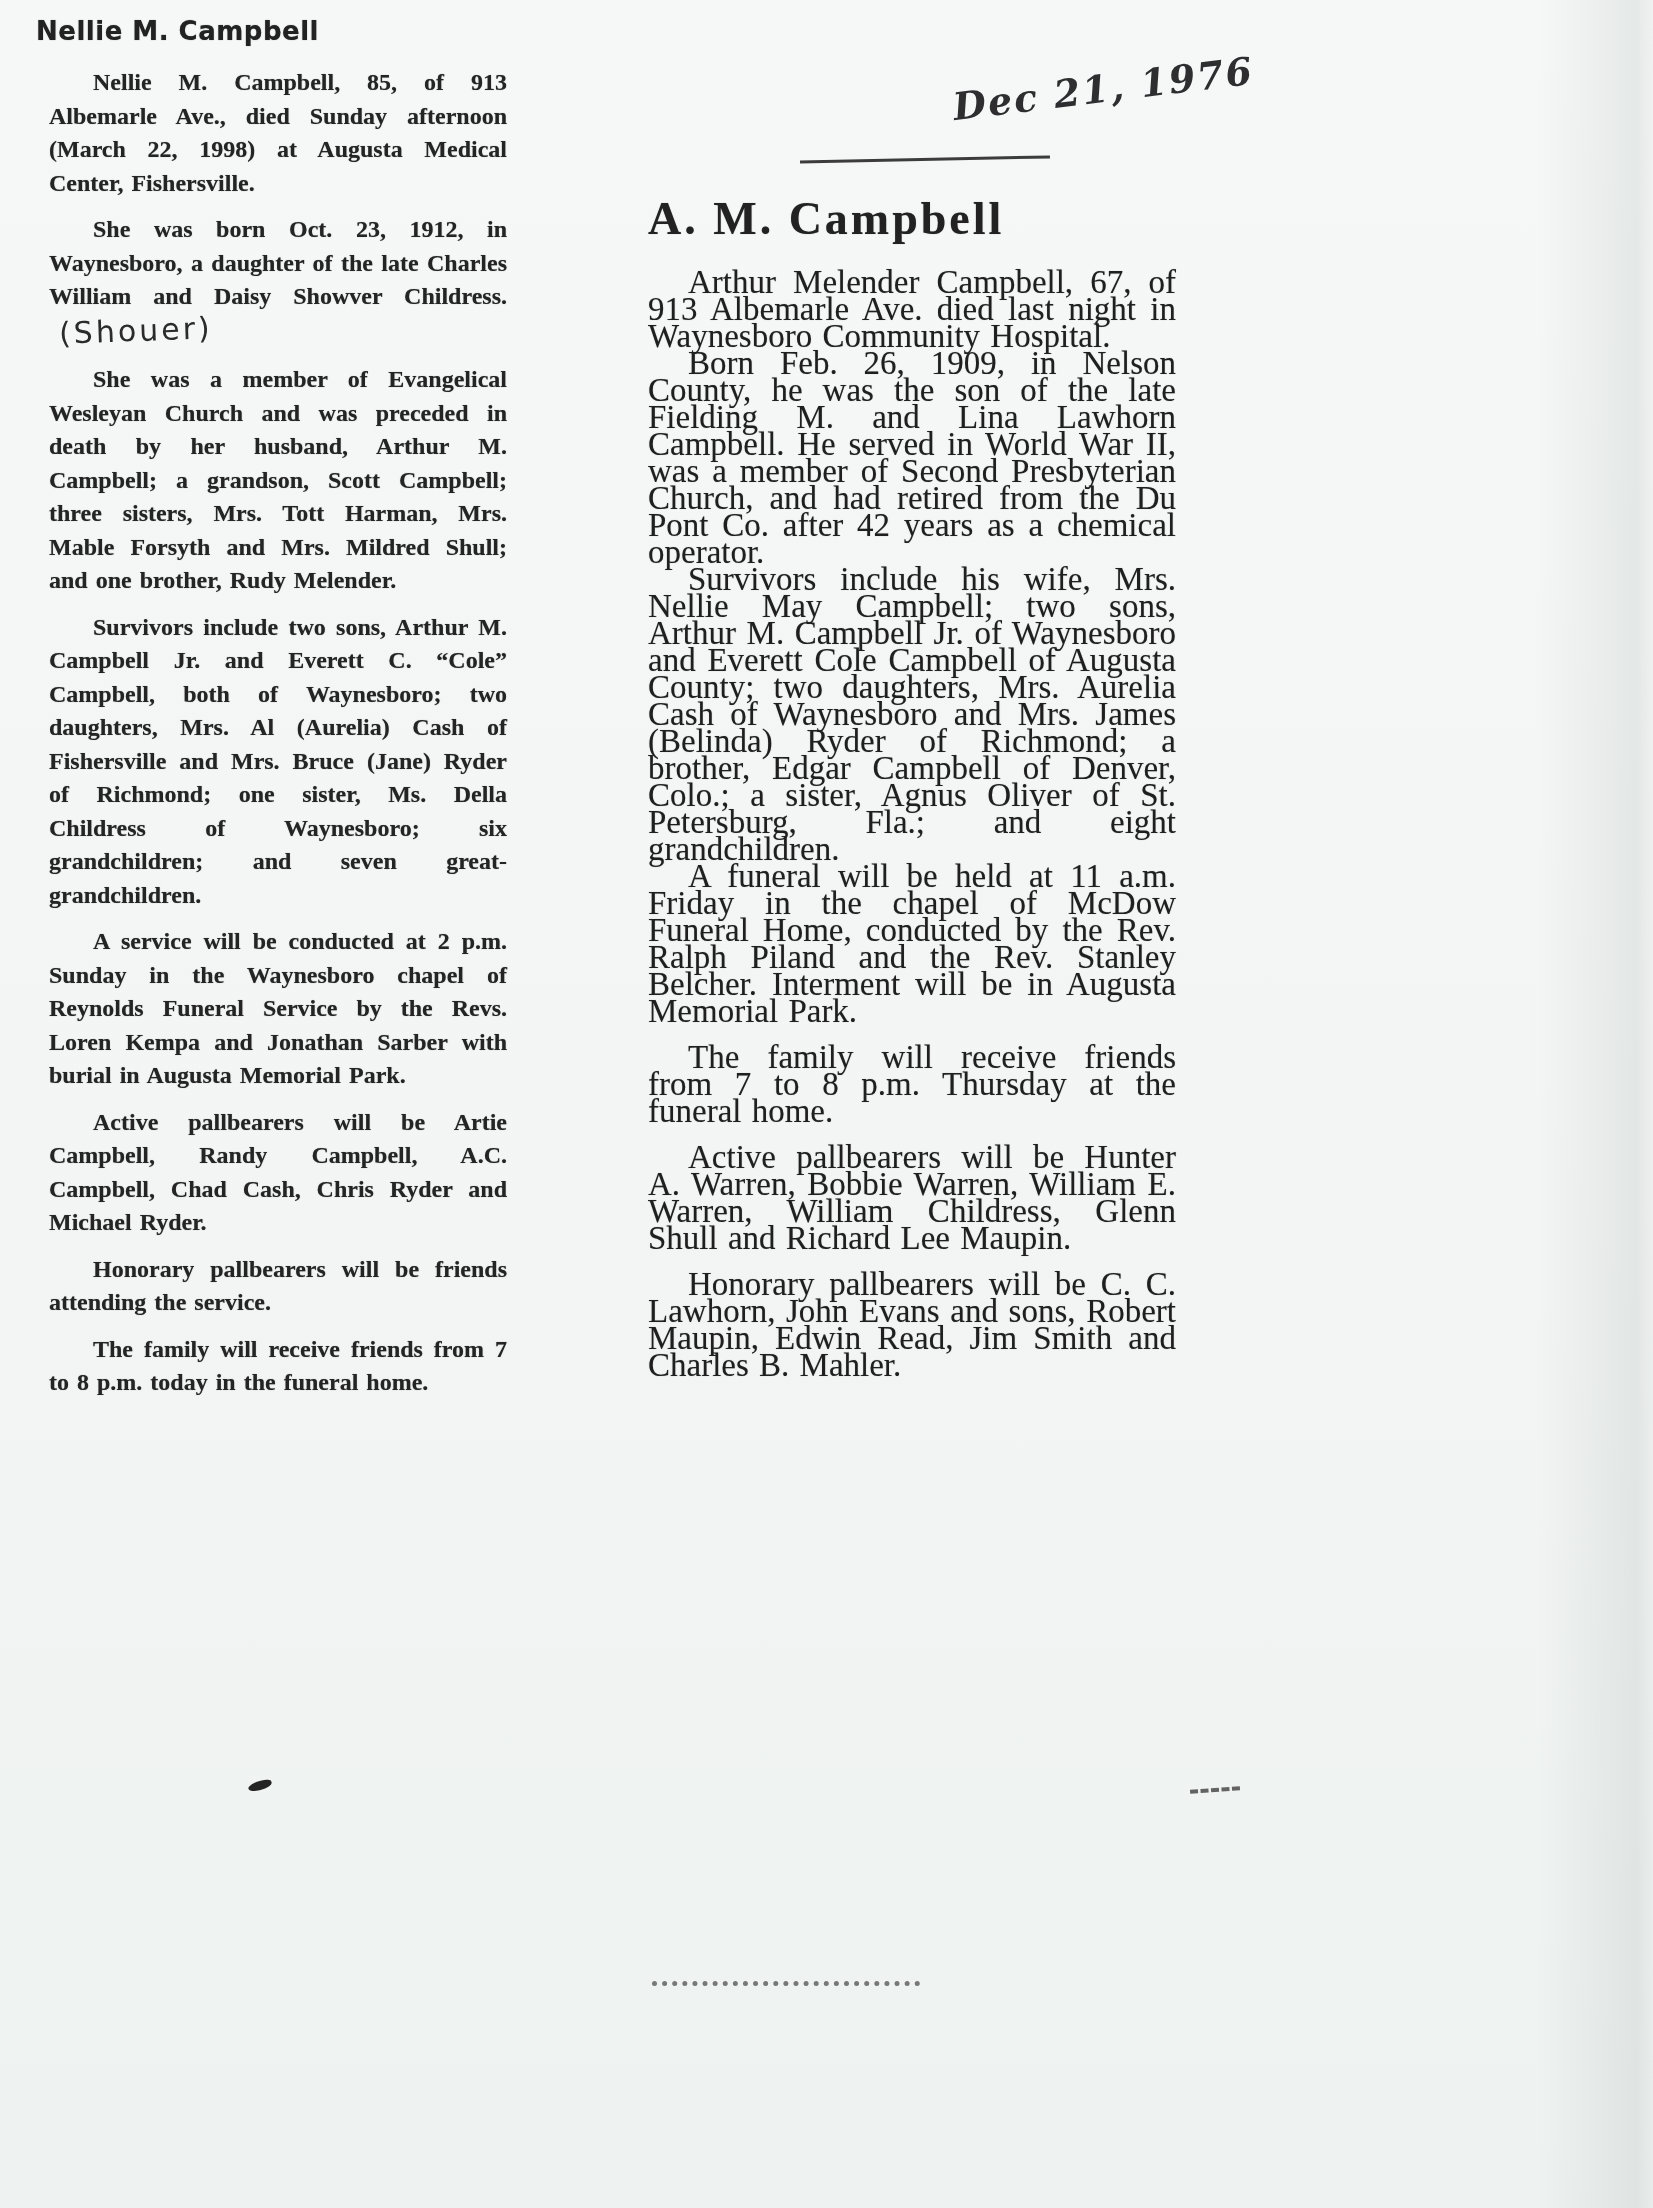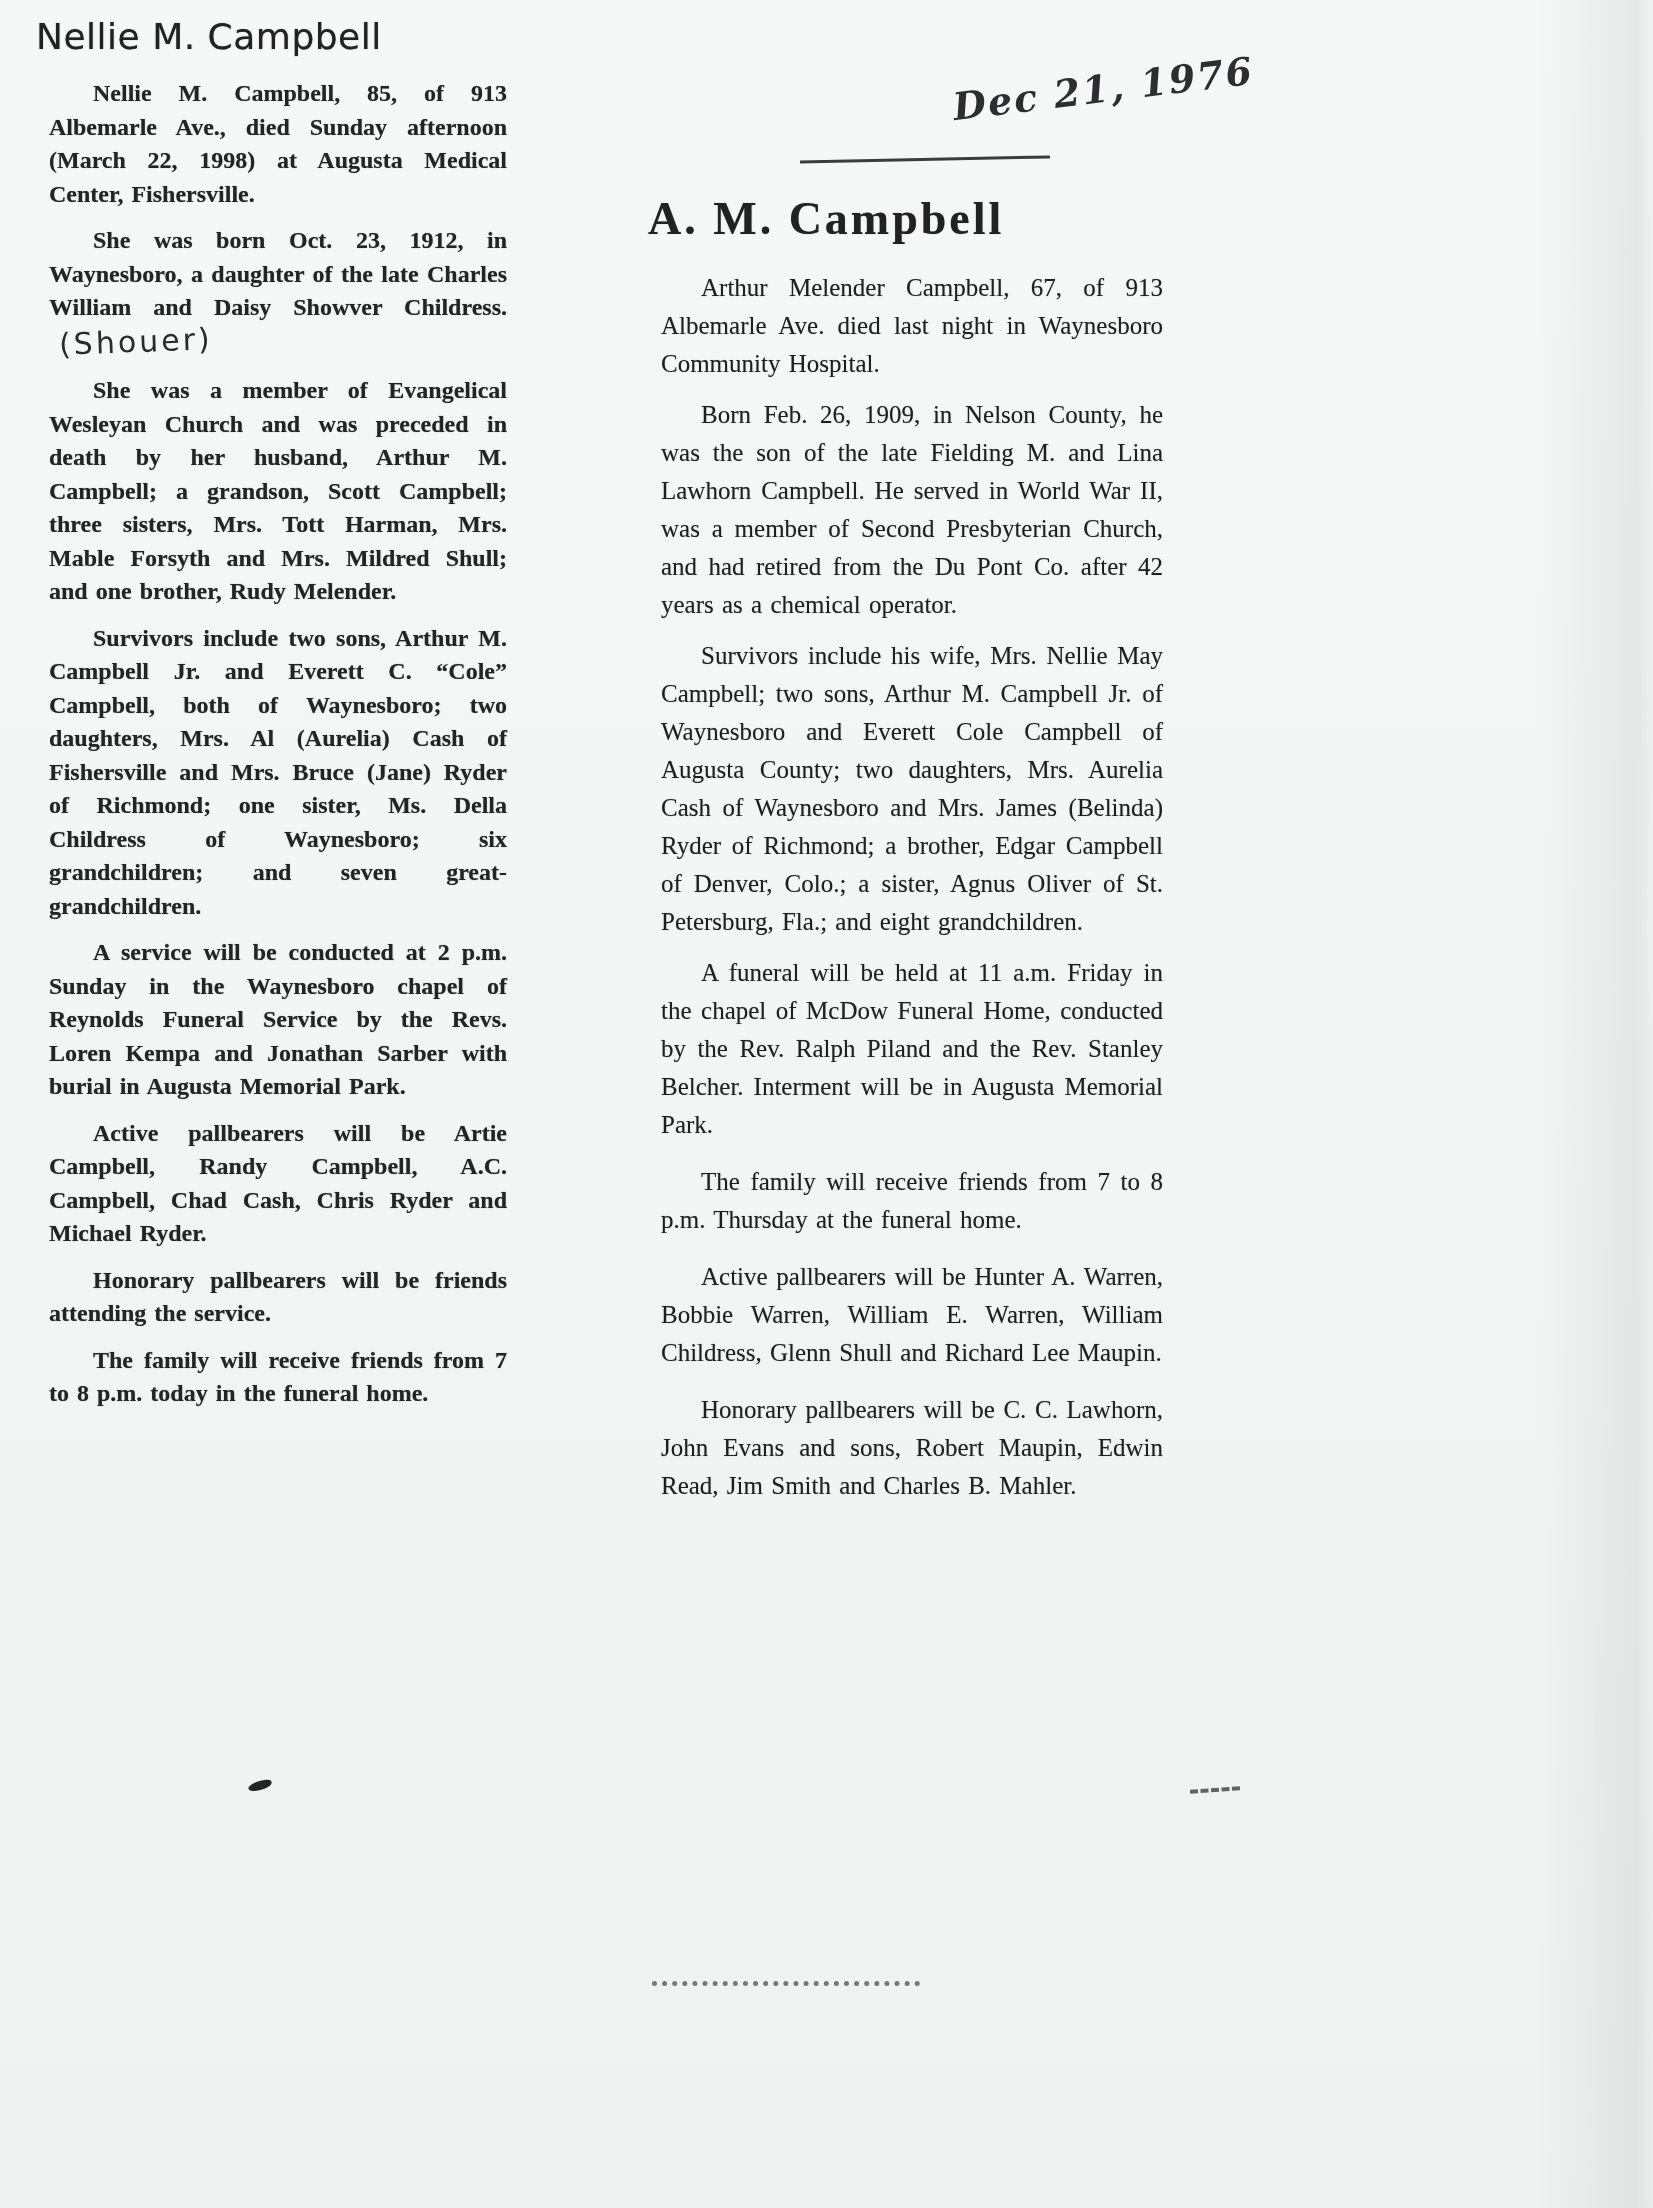--- a/index.html
+++ b/index.html
@@ -15,21 +15,21 @@
     overflow:hidden;
   }
 
   
   .col-left {
     position:absolute; left:36px; top:16px; width:484px;
   }
   .col-left h1 {
     margin:0 0 20px 0;
     font-family:"DejaVu Sans", sans-serif;
-    font-size:36px; font-weight:normal; letter-spacing:0.5px;
+    font-size:26px; font-weight:bold; letter-spacing:0.5px;
     color:#222;
     text-shadow:0 0 1px rgba(20,20,20,.55);
   }
   .col-left p {
     margin:13px;
     font-size:24px; line-height:33.5px;
     font-weight:bold;
     text-align:justify;
     text-indent:44px;
     color:#242424;
@@ -74,22 +74,22 @@
   }
   .col-right h2 {
     margin:0 0 24px 0;
     text-align:left;
     font-family:"Liberation Serif", serif;
     font-size:46px; font-weight:bold; letter-spacing:3px;
     color:#222;
     text-shadow:0 0 1px rgba(25,25,25,.4);
   }
   .col-right p {
-    margin:13px;
-    font-size:25px; line-height:38px;
+    margin:0;
+    font-size:33px; line-height:27px;
     text-align:justify;
     text-indent:40px;
     color:#1f1f1f;
     text-shadow:0 0 1px rgba(30,30,30,.35);
     word-spacing:2px;
   }
   .col-right p.gap { margin-top:19px; }
 
   
   .ink-smudge {

